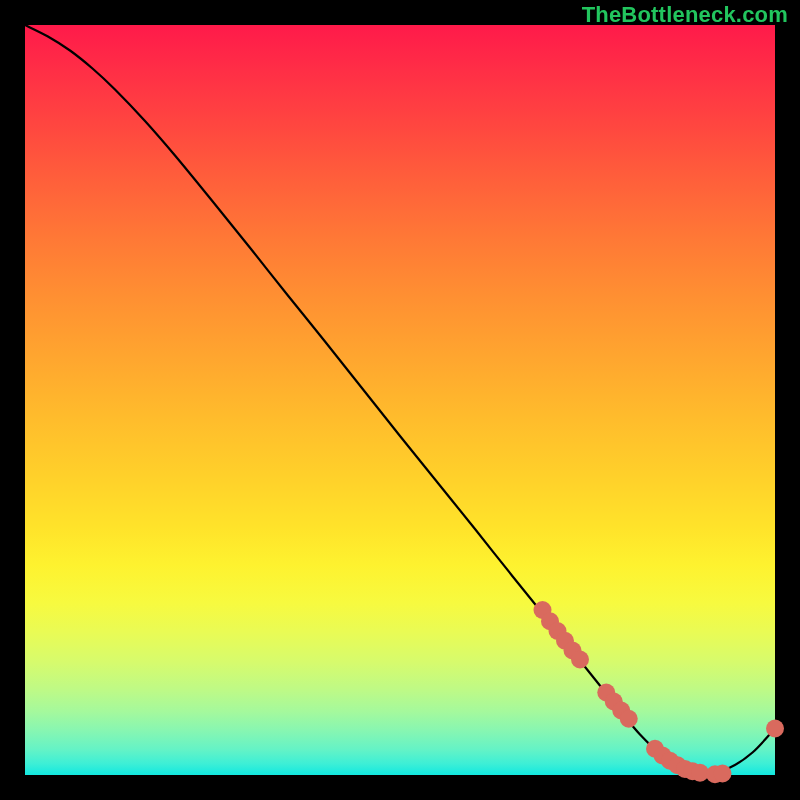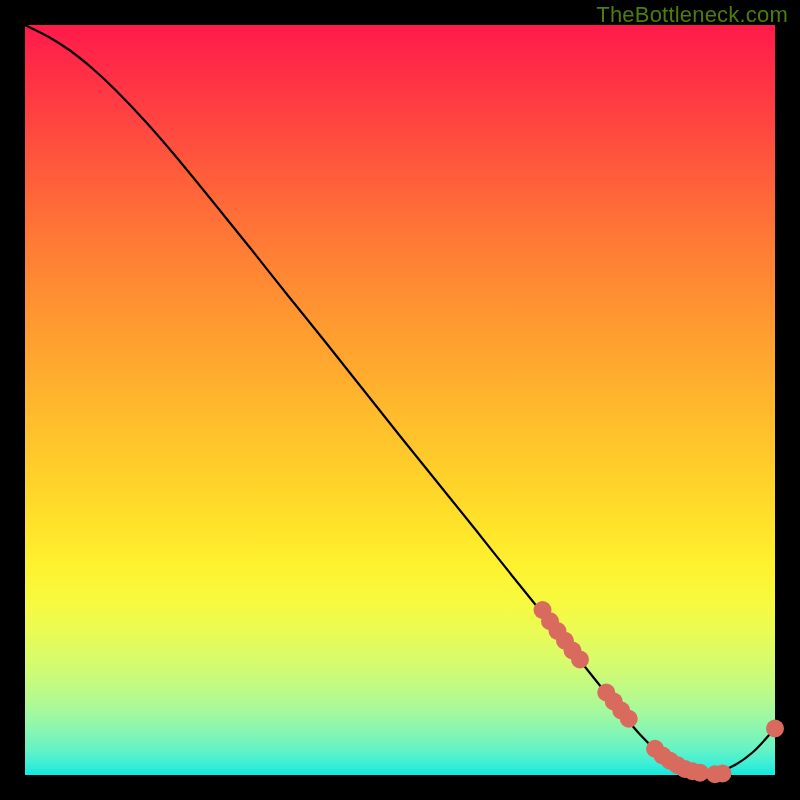--- a/index.html
+++ b/index.html
@@ -14,23 +14,23 @@
   .frame {
     position: relative;
     width: 800px;
     height: 800px;
     background: #000;
   }
   .watermark {
     position: absolute;
     top: 2px;
     right: 12px;
-    color: #4d7c0f;
+    color: #22c55e;
     font-size: 22px;
-    font-weight: 400;
+    font-weight: 700;
     letter-spacing: 0.2px;
   }
   .plot-area {
     position: absolute;
     left: 25px;
     top: 25px;
     width: 750px;
     height: 750px;
   }
   .gradient-bg {

